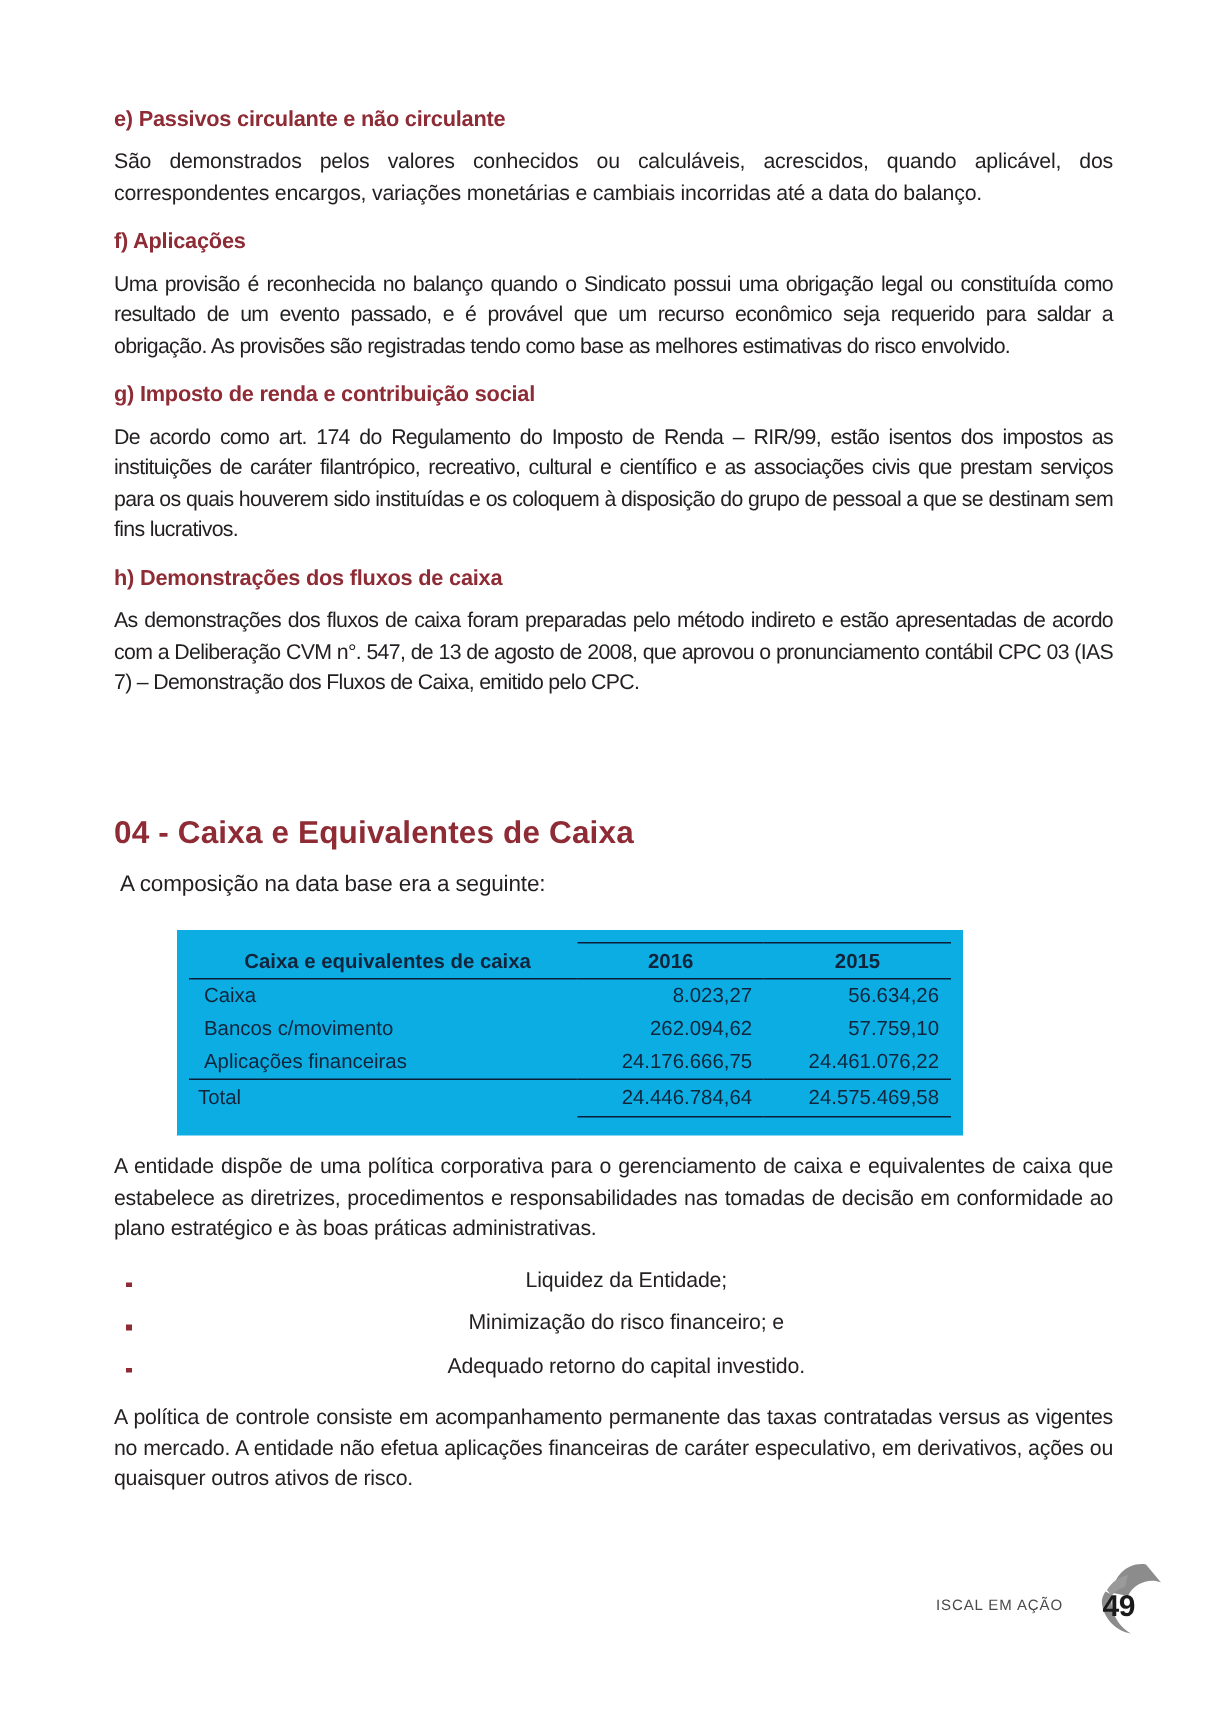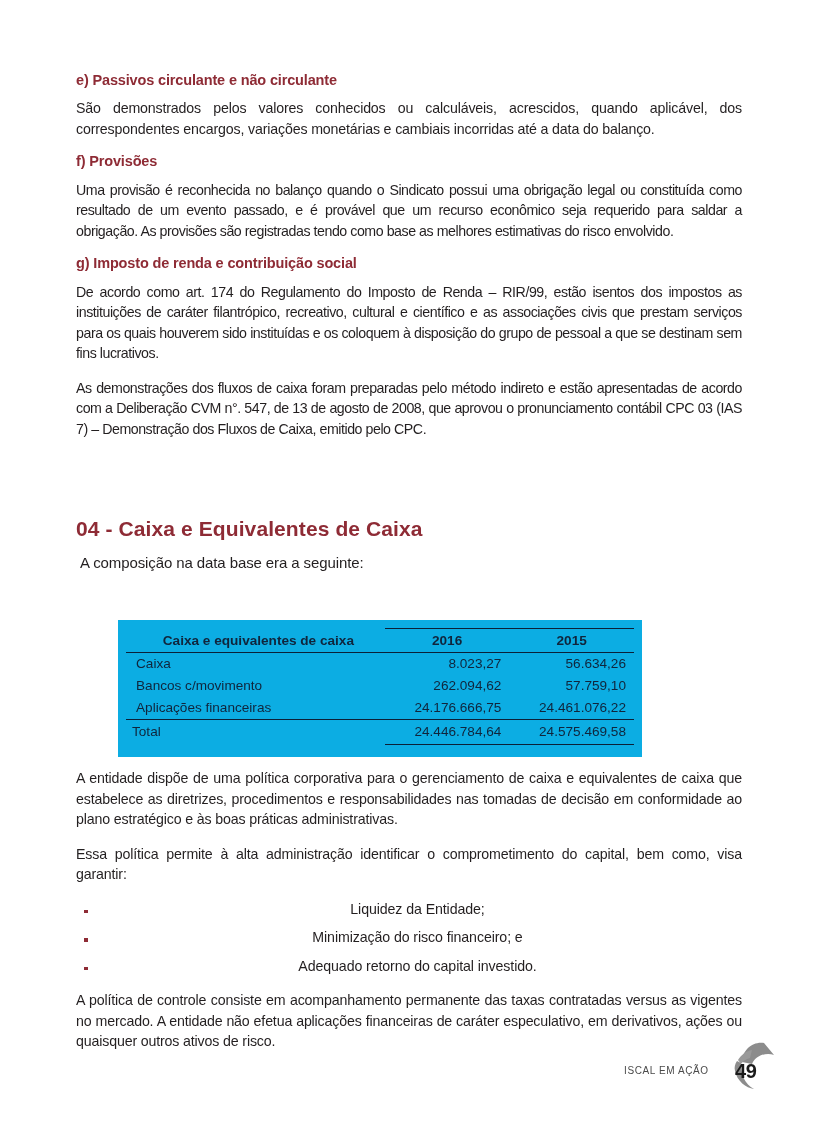--- a/index.html
+++ b/index.html
@@ -177,26 +177,27 @@
 </head>
 <body>
 
 <div class="page">
 
   <div class="content">
 
     <h2 class="section-head">e) Passivos circulante e não circulante</h2>
     <p class="para">São demonstrados pelos valores conhecidos ou calculáveis, acrescidos, quando aplicável, dos correspondentes encargos, variações monetárias e cambiais incorridas até a data do balanço.</p>
 
-    <h2 class="section-head">f) Provisões</h2>
+    <h2 class="section-head">f) Aplicações</h2>
     <p class="para tight">Uma provisão é reconhecida no balanço quando o Sindicato possui uma obrigação legal ou constituída como resultado de um evento passado, e é provável que um recurso econômico seja requerido para saldar a obrigação. As provisões são registradas tendo como base as melhores estimativas do risco envolvido.</p>
 
     <h2 class="section-head">g) Imposto de renda e contribuição social</h2>
     <p class="para tight">De acordo como art. 174 do Regulamento do Imposto de Renda – RIR/99, estão isentos dos impostos as instituições de caráter filantrópico, recreativo, cultural e científico e as associações civis que prestam serviços para os quais houverem sido instituídas e os coloquem à disposição do grupo de pessoal a que se destinam sem fins lucrativos.</p>
 
+    <h2 class="section-head">h) Demonstrações dos fluxos de caixa</h2>
     <p class="para tight last-of-sec">As demonstrações dos fluxos de caixa foram preparadas pelo método indireto e estão apresentadas de acordo com a Deliberação CVM n°. 547, de 13 de agosto de 2008, que aprovou o pronunciamento contábil CPC 03 (IAS 7) – Demonstração dos Fluxos de Caixa, emitido pelo CPC.</p>
 
     <div class="spacer-block"></div>
 
     <h1 class="major-head">04 - Caixa e Equivalentes de Caixa</h1>
     <p class="intro-line">A composição na data base era a seguinte:</p>
 
   </div>
 
   <div class="table-wrap">
@@ -228,21 +229,20 @@
           <td class="lbl">Total</td>
           <td class="num">24.446.784,64</td>
           <td class="num">24.575.469,58</td>
         </tr>
       </tbody>
     </table>
   </div>
 
   <div class="content" style="top:768px;">
     <p class="para">A entidade dispõe de uma política corporativa para o gerenciamento de caixa e equivalentes de caixa que estabelece as diretrizes, procedimentos e responsabilidades nas tomadas de decisão em conformidade ao plano estratégico e às boas práticas administrativas.</p>
-    <p class="para">Essa política permite à alta administração identificar o comprometimento do capital, bem como, visa garantir:</p>
 
     <ul class="bullet-list">
       <li>
         <span class="sq"></span>
         <span>Liquidez da Entidade;</span>
       </li>
       <li>
         <span class="sq"></span>
         <span>Minimização do risco financeiro; e</span>
       </li>

